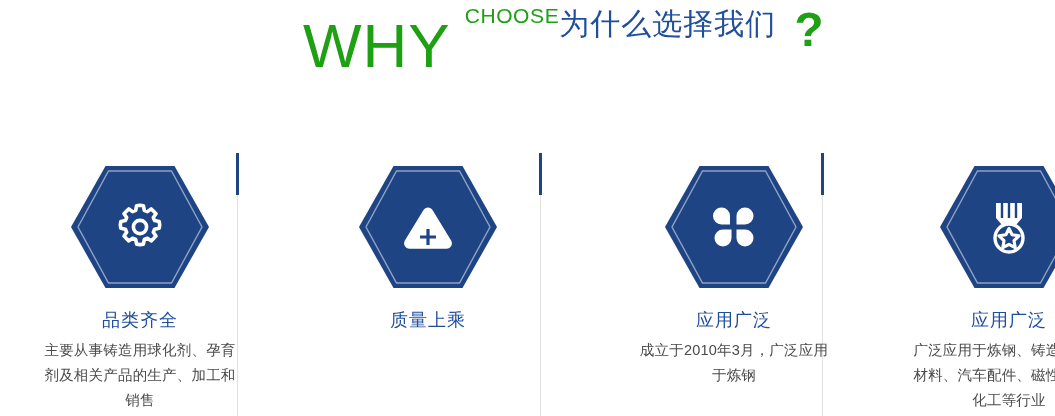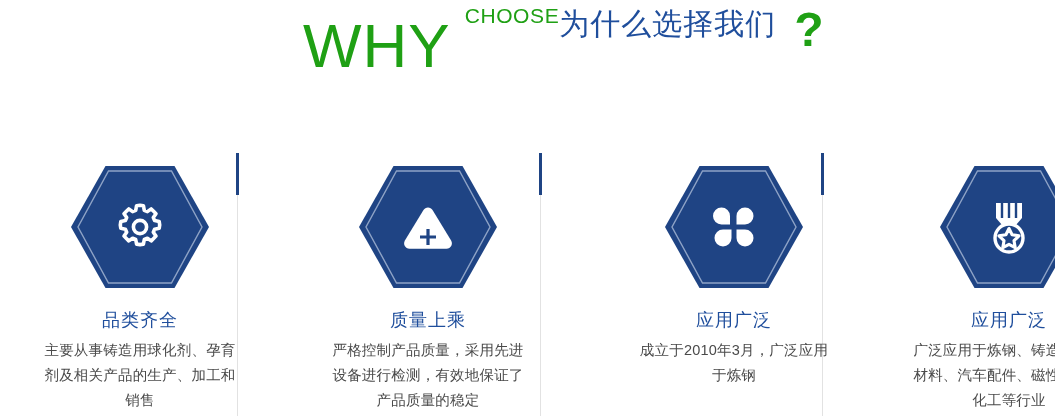--- a/index.html
+++ b/index.html
@@ -241,21 +241,20 @@
         </svg>
       </div>
       <div class="hex-icon">
         <svg width="56" height="50" viewBox="0 0 56 50">
           <path d="M28 5.5 c1.9 0 3.5 1 4.5 2.6 l18.6 30.4 c2.2 3.6 -0.4 8.2 -4.6 8.2 H9.5 c-4.2 0 -6.8-4.6 -4.6-8.2 L23.5 8.1 C24.5 6.5 26.1 5.5 28 5.5 Z" fill="#ffffff"></path>
           <path d="M28 27 v16 M20 35 h16" stroke="#1F4484" stroke-width="3.2" stroke-linecap="butt" fill="none"></path>
         </svg>
       </div>
     </div>
     <div class="col-title">质量上乘</div>
-    <div class="col-desc">严格控制产品质量，采用先进设备进行检测，有效地保证了产品质量的稳定</div>
   </div>
 
   <div class="col col-2">
     <div class="hex-wrap">
       <div class="hex"></div>
       <div class="hex-ring">
         <svg width="126" height="114" viewBox="0 0 126 114">
           <polygon points="31.5,1 94.5,1 125,57 94.5,113 31.5,113 1,57" fill="none" stroke="#8ea3c6" stroke-width="1.4"></polygon>
         </svg>
       </div>

